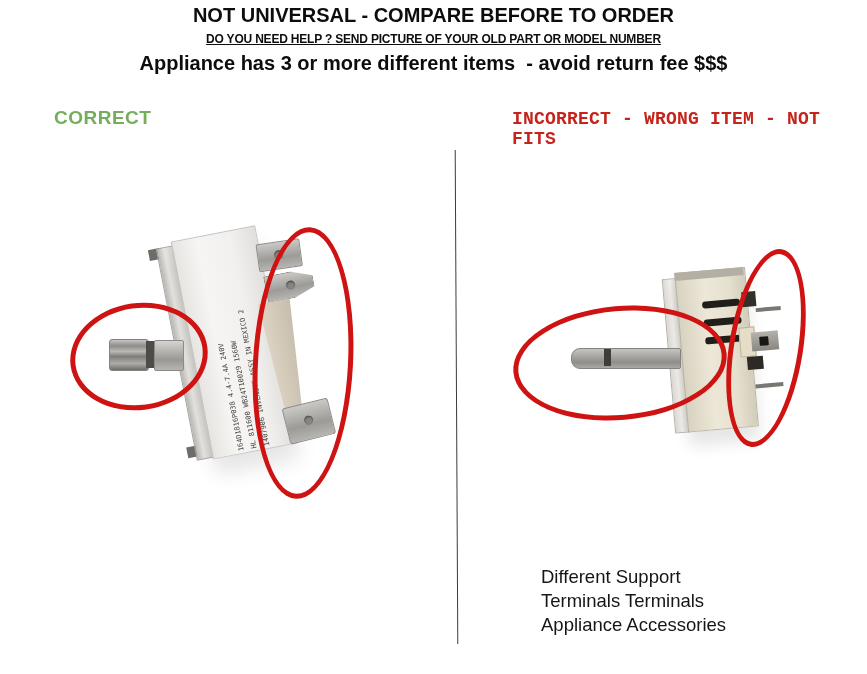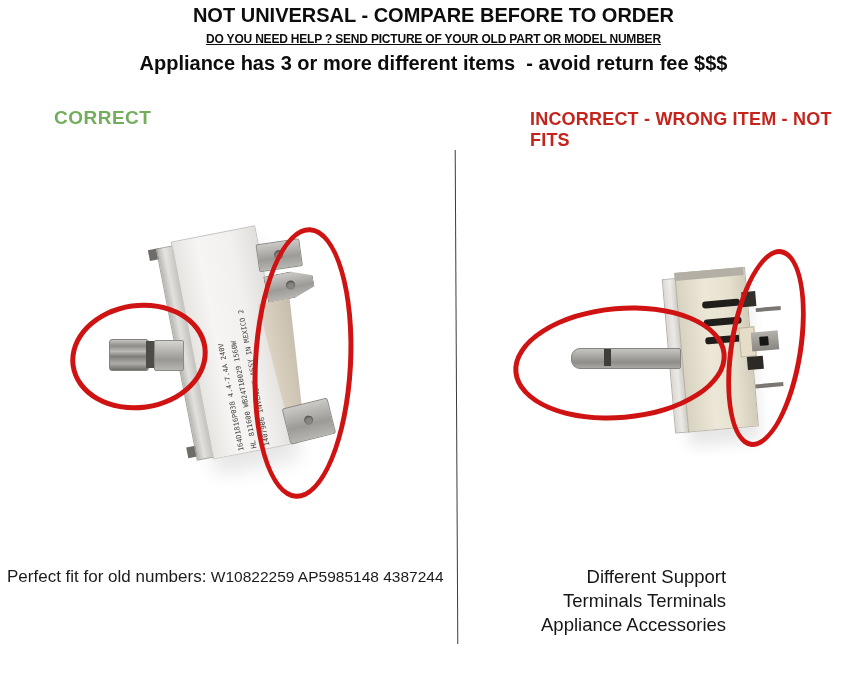--- a/index.html
+++ b/index.html
@@ -9,22 +9,22 @@
   }
   
   .header { position:absolute; top:4px; left:0; width:100%; text-align:center;
             font-weight:bold; color:#0d0d0d; }
   .h1 { font-size:20px; line-height:23px; }
   .h2 { font-size:12px; line-height:24px; letter-spacing:-0.2px;text-decoration:underline; }
   .h3 { font-size:20px; line-height:24px; white-space:pre; }
   
   .correct   { position:absolute; left:14px;  top:107px; font-size:19px; font-weight:bold;
                color:var(--green); letter-spacing:0.5px;margin-left:40px; }
-  .incorrect { position:absolute; left:530px; top:109px; font-size:18px; font-weight:bold;
-               color:var(--redtext); letter-spacing:0.2px; }
+  .incorrect { position:absolute; left:512px; top:109px; font-size:18px; font-weight:bold;
+               color:var(--redtext); letter-spacing:0.2px;font-family:Liberation Mono, monospace; }
   
   .divider { position:absolute; left:456px; top:150px; width:1px; height:494px;
              background:#3c3c3c; transform:rotate(-0.3deg); }
   
   .ellipse { position:absolute; border:5px solid var(--hl); border-radius:50%; z-index:30; }
   .e-l-shaft { left:70px;  top:303px; width:128px; height:97px;  transform:rotate(-8deg); }
   .e-l-term  { left:253px; top:227px; width:90px;  height:262px; transform:rotate(3deg); }
   .e-r-shaft { left:513px; top:306px; width:204px; height:104px; transform:rotate(-5deg); }
   .e-r-term  { left:729px; top:248px; width:64px;  height:190px; transform:rotate(9deg); }
   
@@ -91,21 +91,21 @@
     background:linear-gradient(180deg,#c6c4c0,#908e8a 70%,#aaa8a4);
     border:1px solid #85837f; border-radius:9px 2px 2px 9px; z-index:11; }
   .r-shaft-band { position:absolute; left:604px; top:349px; width:7px; height:17px;
     background:#3f3d3a; z-index:12; }
   
   .fit-note { position:absolute; left:7px; top:566px; color:#1c1c1c; line-height:22px;
               white-space:nowrap; }
   .fit-intro { font-size:17px; }
   .fit-nums  { font-size:15.5px; }
   .differences { position:absolute; left:541px; top:565px; font-size:18.5px;
-                 line-height:24px; color:#161616;text-align:right; }
+                 line-height:24px; color:#161616; }
 </style>
 </head>
 <body>
 
 <div class="canvas">
 
   <div class="header">
     <div class="h1">NOT UNIVERSAL - COMPARE BEFORE TO ORDER</div>
     <div class="h2">DO YOU NEED HELP ? SEND PICTURE OF YOUR OLD PART OR MODEL NUMBER</div>
     <div class="h3">Appliance has 3 or more different items  - avoid return fee $$$</div>
@@ -162,24 +162,20 @@
     <div class="r-pin2"></div>
   </div>
 
   <div class="r-shaft"></div>
   <div class="r-shaft-band"></div>
 
   <div class="ellipse e-r-shaft"></div>
   <div class="ellipse e-r-term"></div>
 
   <div class="fit-note">
-    <div>
-      <span class="fit-intro">Perfect fit for old numbers:</span>
-      <span class="fit-nums">W10822259 AP5985148 4387244</span>
-    </div>
   </div>
 
   <div class="differences">
     <div>Different Support</div>
     <div>Terminals Terminals</div>
     <div>Appliance Accessories</div>
   </div>
 
 </div>
 

